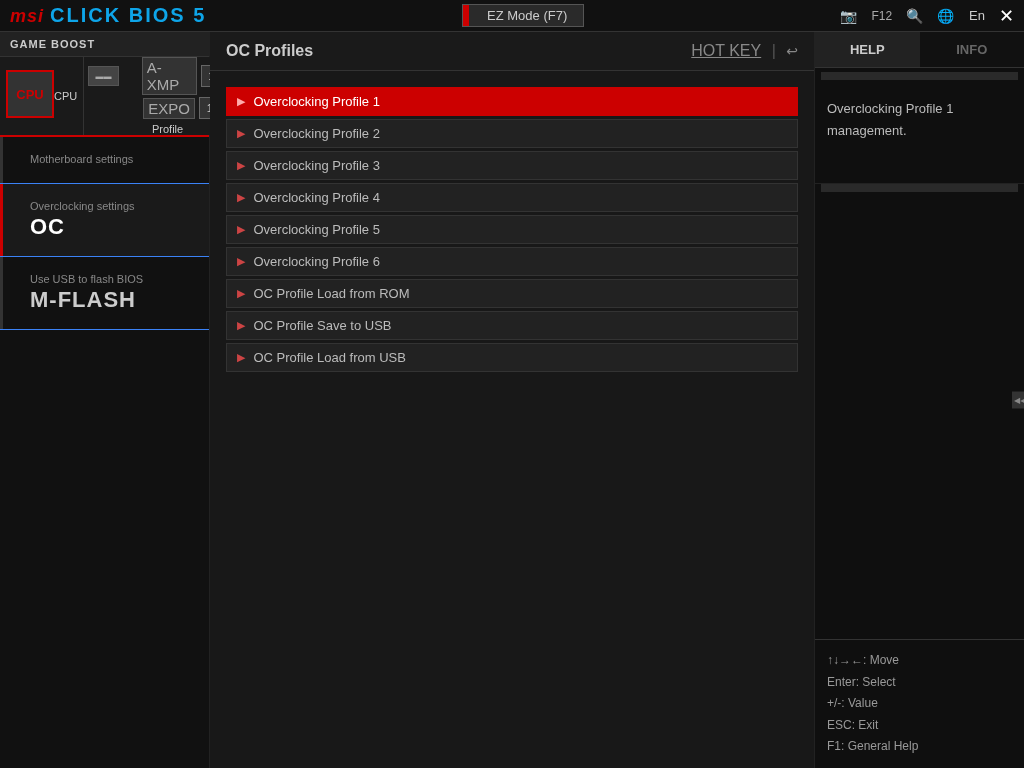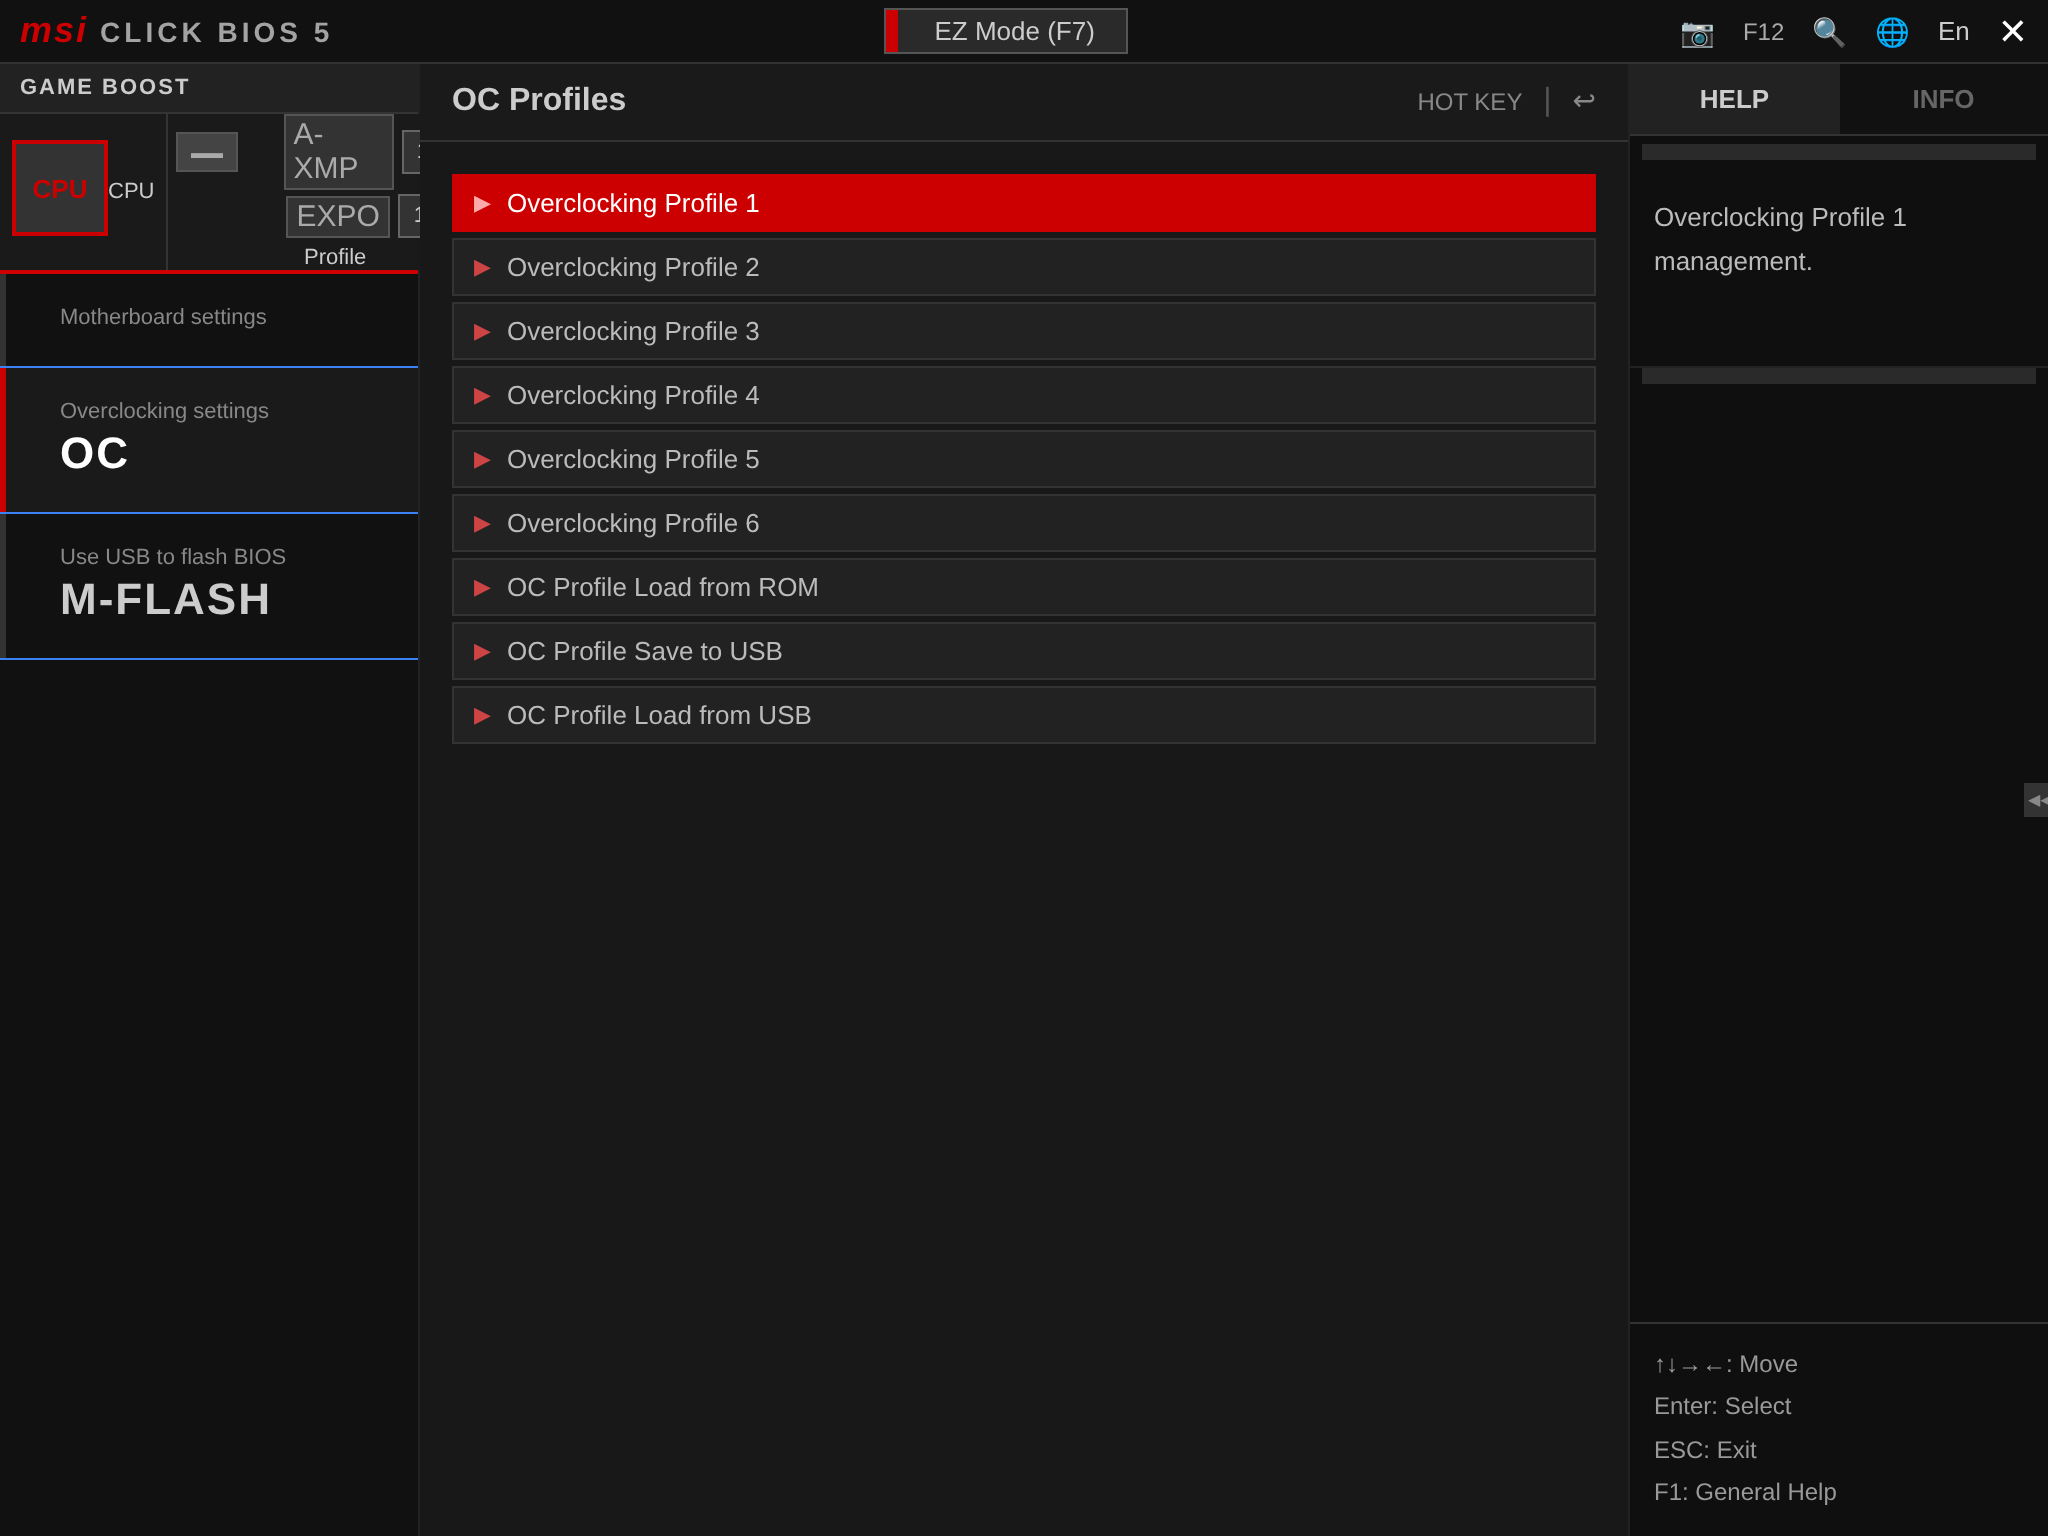--- a/index.html
+++ b/index.html
@@ -332,21 +332,21 @@
       border-top: 1px solid #333;
       margin-top: 43px;
     }
   </style>
 </head>
 <body>
 
 <div id="top-bar">
   <div id="logo">
     <span style="color:#cc0000; font-style:italic;">msi</span>
-    <span style="color:#a3a3a3; font-size:14px; letter-spacing:2px;">CLICK BIOS 5</span>
+    <span style="color:#0ea5e9; font-size:20px; letter-spacing:2px;">CLICK BIOS 5</span>
   </div>
   <div style="background:#2a2a2a; border:1px solid #555; padding:3px 16px; font-size:13px; color:#ccc; cursor:pointer; position:relative;">
     <span style="position:absolute; left:0; top:0; width:6px; height:100%; background:#cc0000; display:block;"></span>
     <span style="margin-left:8px;">EZ Mode (F7)</span>
   </div>
   <div id="top-right">
     <span style="font-size:14px;">📷</span>
     <span style="font-size:12px; color:#aaa;">F12</span>
     <span style="font-size:14px;">🔍</span>
     <span style="font-size:14px;">🌐</span>
@@ -514,21 +514,21 @@
     <div style="position:absolute; left:0; top:0; bottom:0; width:3px; background:#333;"></div>
     <div class="sub-label">Use USB to flash BIOS</div>
     <div class="main-label">M-FLASH</div>
   </div>
 </div>
 
 <div id="main-content">
   <div id="oc-profiles-header">
     <span style="font-size:16px; color:#ccc; font-weight:bold;">OC Profiles</span>
     <div>
-      <span style="font-size:12px; color:#888;">HOT KEY</span>
+      <span style="font-size:16px; color:#888;text-decoration:underline;">HOT KEY</span>
       <span style="color:#555; margin:0 6px;">|</span>
       <span style="color:#888; cursor:pointer; font-size:14px;">↩</span>
     </div>
   </div>
 
   <div id="profiles-list">
     <div class="profile-item">
       <span class="arrow">▶</span>
       <span>Overclocking Profile 1</span>
     </div>
@@ -583,16 +583,17 @@
     <span>Overclocking Profile 1 management.</span>
   </div>
 
   <div style="background:#2a2a2a; height:8px; margin:4px 6px; margin-top:auto;"></div>
 
   <div style="position:absolute; right:0; top:50%; transform:translateY(-50%); width:12px; background:#333; padding:4px 2px; cursor:pointer; font-size:8px; color:#888; text-align:center;">◀◀</div>
 
   <div id="help-footer">
     <div>↑↓→←: Move</div>
     <div>Enter: Select</div>
+    <div>+/-:  Value</div>
     <div>ESC: Exit</div>
     <div>F1: General Help</div>
   </div>
 </div>
 
 </body></html>

